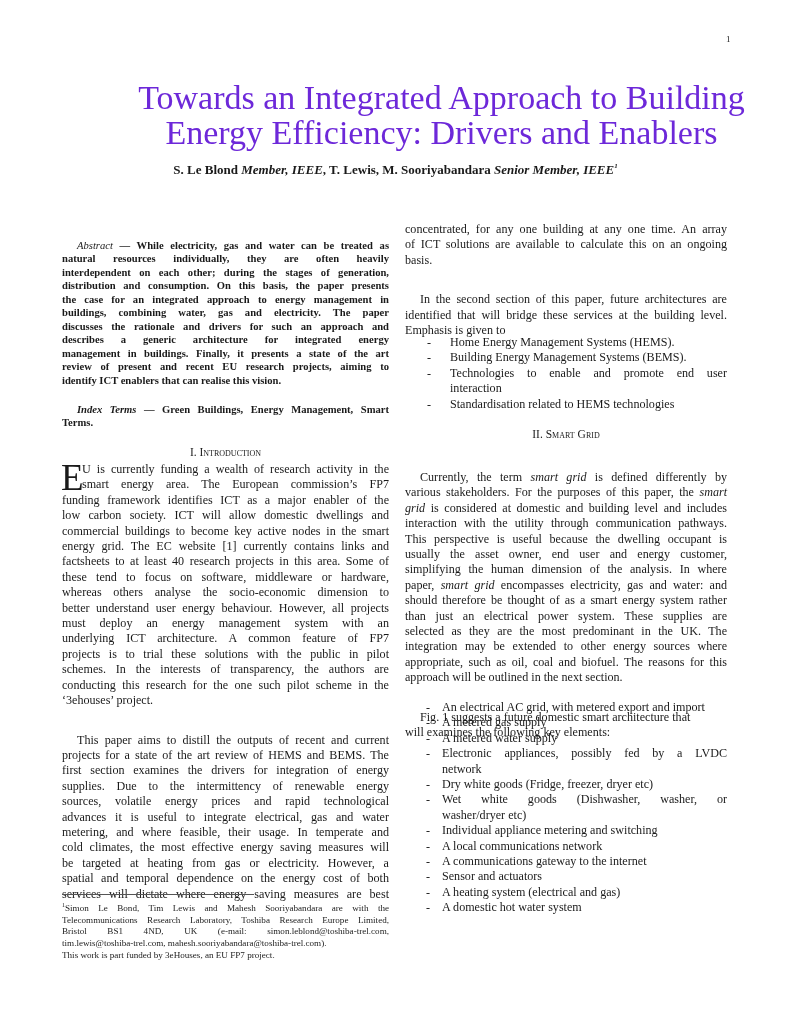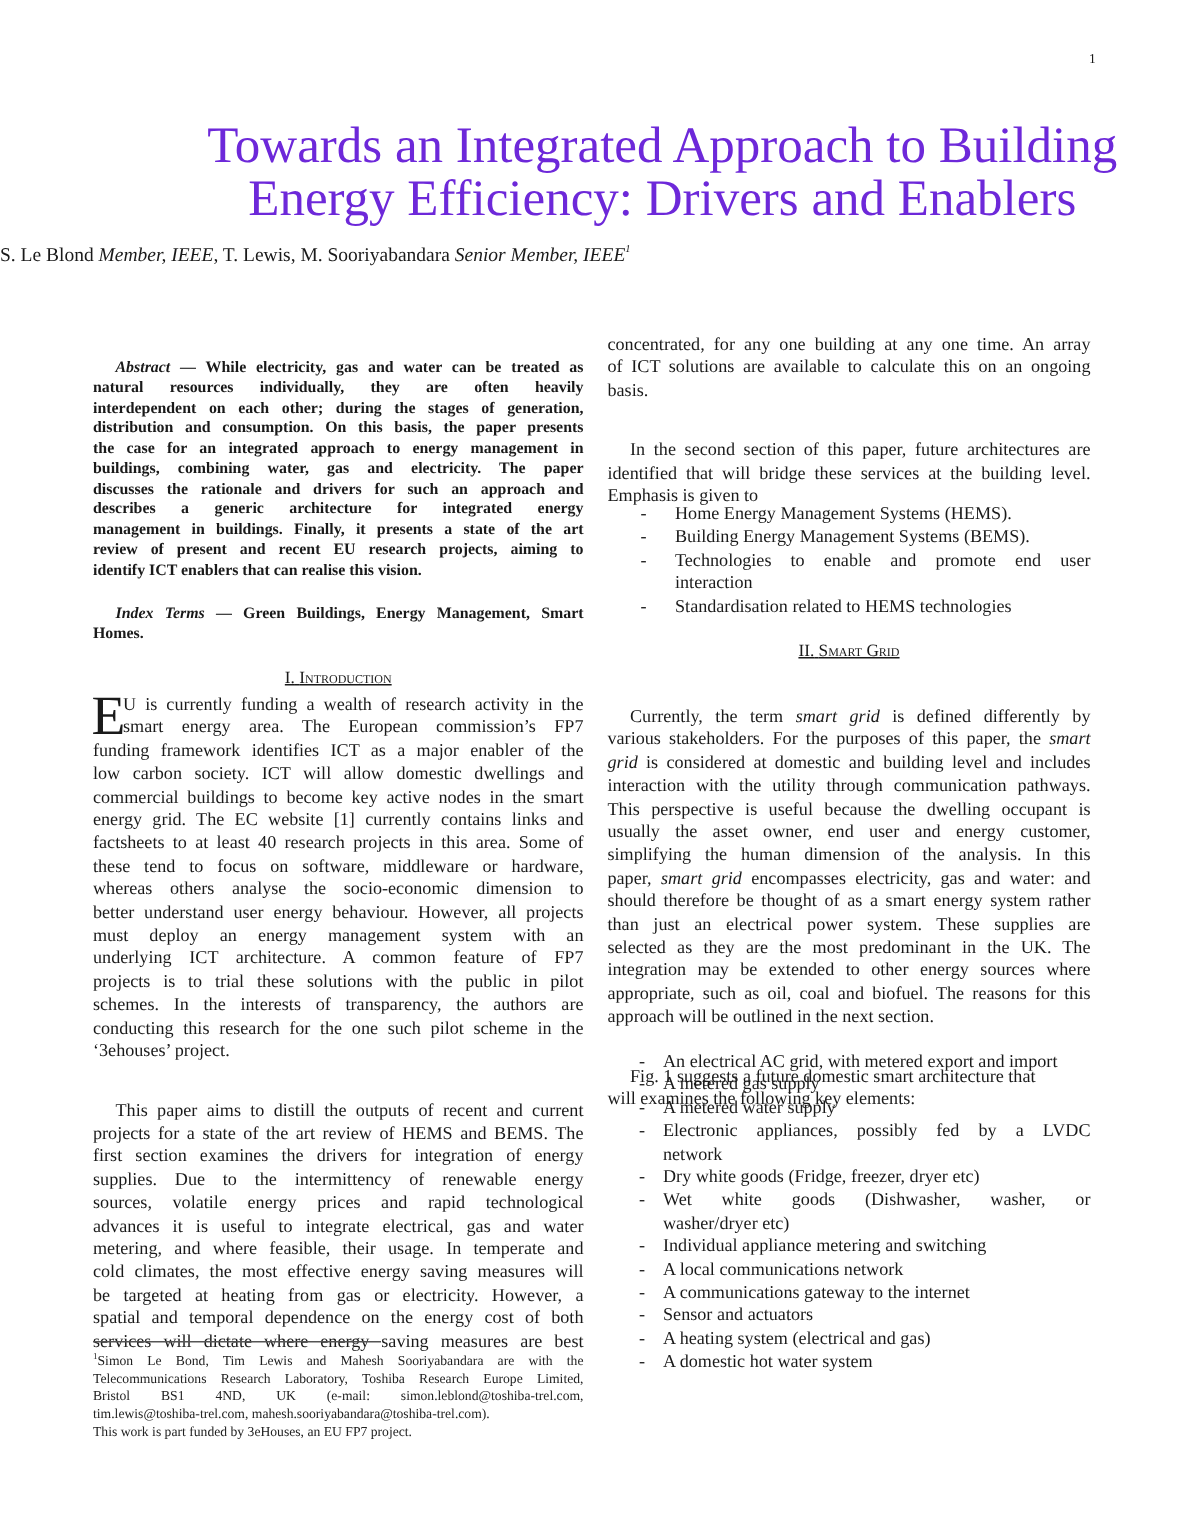--- a/index.html
+++ b/index.html
@@ -1,39 +1,39 @@
 <!DOCTYPE html>
 <html><head>
 <meta charset="utf-8">
 <style>
   html, body { margin: 0; padding: 0; background: #ffffff; }
   body { width: 791px; height: 1024px; position: relative; overflow: hidden;
          font-family: "Liberation Serif", serif; color: #1a1a1a; }
   .page-number { position: absolute; top: 34px; left: 726px; font-size: 9px; }
   .title { position: absolute; top: 80px; left: 0; width: 791px; text-align: center;
            font-size: 34px; line-height: 35px; color: #6d28d9; padding-left: 46px; }
-  .authors { position: absolute; top: 162px; left: 0; width: 791px; 
-             font-size: 13px; }
+  .authors { position: absolute; top: 162px; left: 0; width: 791px; text-align: center;
+             font-size: 13px; font-weight: bold; }
   .authors i { font-style: italic; }
   .authors sup { font-size: 7px; vertical-align: 6px; font-style: italic; }
 
   .col { position: absolute; }
   .col-left { left: 62px; width: 327px; }
   .col-right { left: 405px; width: 322px; }
 
   .ln { display: block; white-space: nowrap; text-align: justify; text-align-last: justify; }
   .ln.last { text-align-last: left; }
 
   .abstract { top: 239px; font-size: 10.6px; line-height: 13.45px; font-weight: bold; }
   .abstract .ind { padding-left: 15px; }
-  .abstract i { font-weight: bold; font-style: italic; margin-top: 12px; }
+  .abstract i { font-weight: normal; font-style: italic; margin-top: 12px; }
   .index-terms { top: 403px; font-size: 10.6px; line-height: 13.45px; font-weight: bold; }
   .index-terms .ind { padding-left: 15px; }
 
-  .sec-head { position: absolute; text-align: center; font-size: 11.5px; text-decoration: underline; }
+  .sec-head { position: absolute; text-align: center; font-size: 11.5px; }
   .sec-head .sc { font-variant: small-caps; }
 
   .body12 { font-size: 12.1px; line-height: 15.4px; }
   .intro { top: 462px; }
   .dropcap-wrap { position: relative; }
   .dropcap { position: absolute; left: -1px; top: 1px; font-size: 37px; line-height: 30px; }
   .dc-pad { padding-left: 20px; }
   .indent { padding-left: 15px; margin-top: 24px; }
 
   .footnote-rule { position: absolute; top: 894px; left: 62px; width: 192px; height: 0; border-top: 1px solid #555; }
@@ -76,21 +76,21 @@
     <span class="ln">the case for an integrated approach to energy management in</span>
     <span class="ln">buildings, combining water, gas and electricity. The paper</span>
     <span class="ln">discusses the rationale and drivers for such an approach and</span>
     <span class="ln">describes a generic architecture for integrated energy</span>
     <span class="ln">management in buildings. Finally, it presents a state of the art</span>
     <span class="ln">review of present and recent EU research projects, aiming to</span>
     <span class="ln last">identify ICT enablers that can realise this vision.</span>
   </div>
 <div class="col col-left index-terms" id="index-terms">
     <span class="ln ind"><i>Index Terms</i> — Green Buildings, Energy Management, Smart</span>
-    <span class="ln last">Homes.</span>
+    <span class="ln last">Terms.</span>
   </div>
 
 <div class="sec-head" style="top:446px; left:62px; width:327px;">
   <span>I.</span> <span class="sc">Introduction</span>
 </div>
 
 <div class="col col-left body12 intro" id="intro">
     <div class="dropcap-wrap">
       <span class="dropcap">E</span>
       <span class="ln dc-pad">U is currently funding a wealth of research activity in the</span>
@@ -171,21 +171,21 @@
 </div>
 
 <div class="col col-right body12 rc2" id="rc2">
     <div>
       <span class="ln indent">Currently, the term <i>smart grid</i> is defined differently by</span>
       <span class="ln">various stakeholders. For the purposes of this paper, the <i>smart</i></span>
       <span class="ln"><i>grid</i> is considered at domestic and building level and includes</span>
       <span class="ln">interaction with the utility through communication pathways.</span>
       <span class="ln">This perspective is useful because the dwelling occupant is</span>
       <span class="ln">usually the asset owner, end user and energy customer,</span>
-      <span class="ln">simplifying the human dimension of the analysis. In this</span>
+      <span class="ln">simplifying the human dimension of the analysis. In where</span>
       <span class="ln">paper, <i>smart grid</i> encompasses electricity, gas and water: and</span>
       <span class="ln">should therefore be thought of as a smart energy system rather</span>
       <span class="ln">than just an electrical power system. These supplies are</span>
       <span class="ln">selected as they are the most predominant in the UK. The</span>
       <span class="ln">integration may be extended to other energy sources where</span>
       <span class="ln">appropriate, such as oil, coal and biofuel. The reasons for this</span>
       <span class="ln last">approach will be outlined in the next section.</span>
     </div>
     <div>
       <span class="ln last indent">Fig. 1 suggests a future domestic smart architecture that</span>

